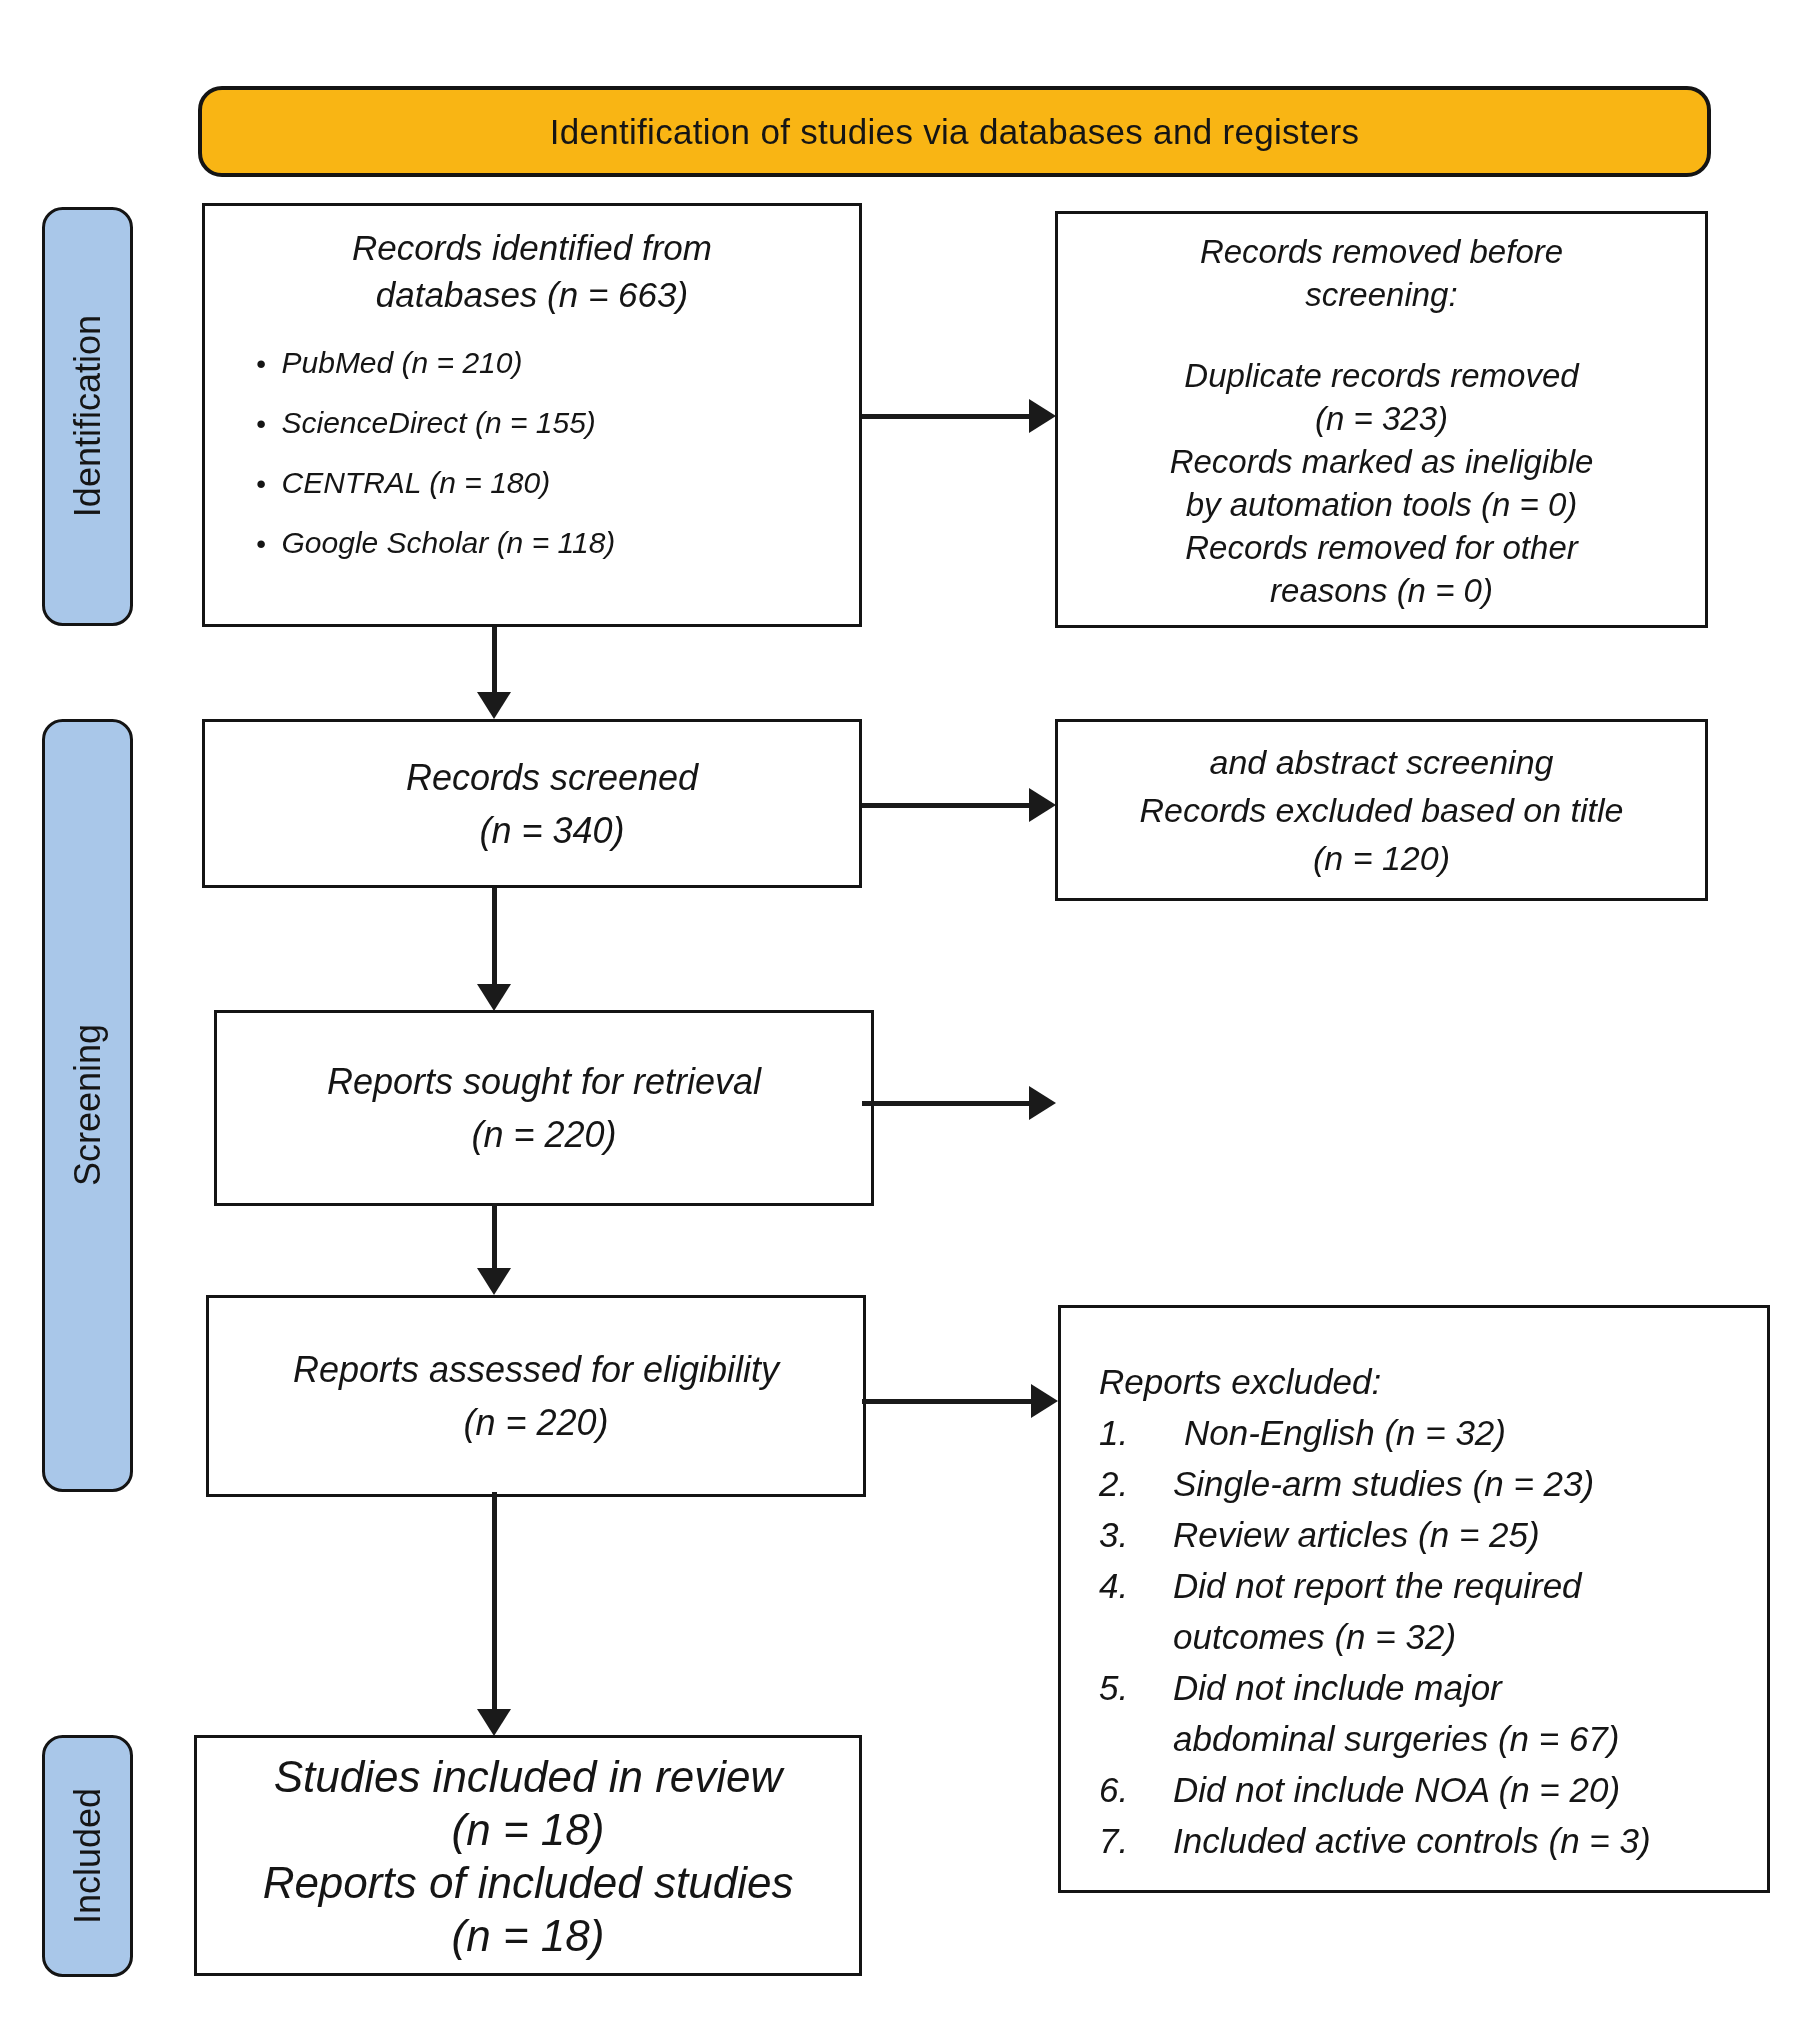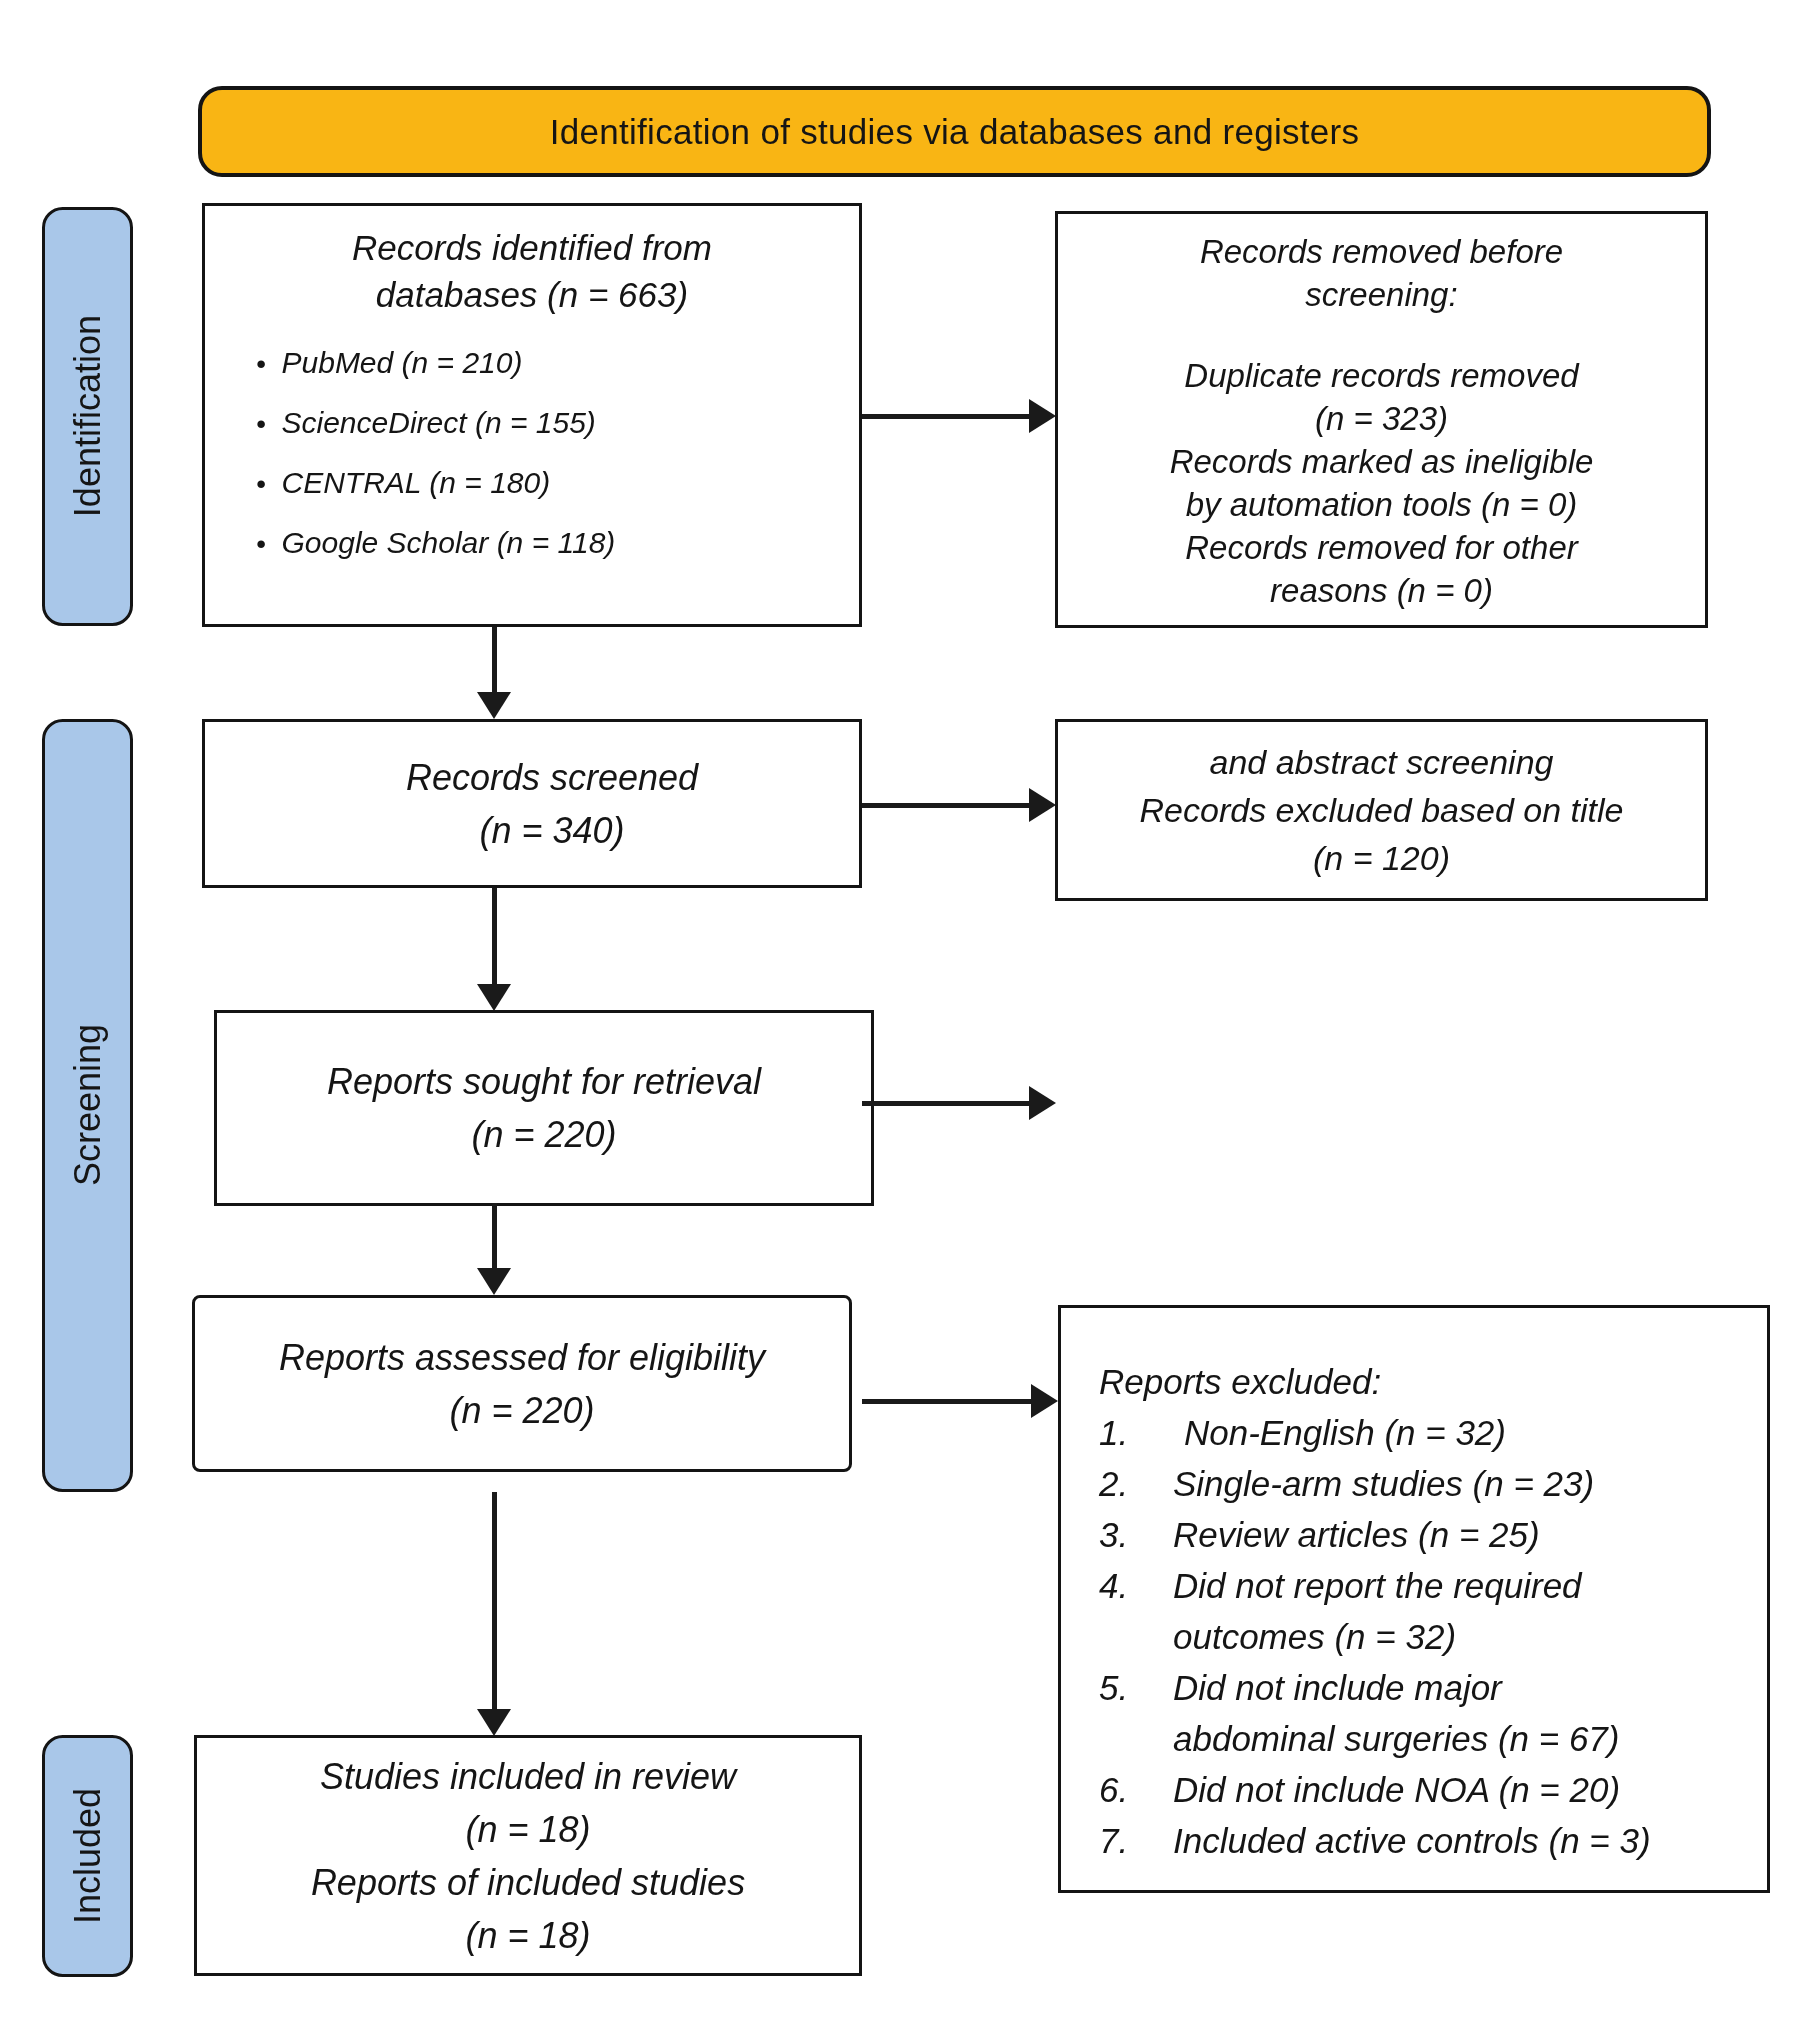--- a/index.html
+++ b/index.html
@@ -37,31 +37,31 @@
   #box-records-removed .ln{font-size:33px;line-height:43px;}
   .r1-gap{height:38px;flex:none;}
 
   #box-records-screened{left:202px;top:719px;width:660px;height:169px;padding-left:40px;}
   #box-records-screened .ln,#box-reports-sought .ln,#box-reports-assessed .ln{font-size:36px;line-height:53px;}
   #box-records-excluded{left:1055px;top:719px;width:653px;height:182px;}
   #box-records-excluded .ln{font-size:34px;line-height:48px;}
   #box-reports-sought{left:214px;top:1010px;width:660px;height:196px;}
   #box-reports-not-retrieved{left:1055px;top:1014px;width:653px;height:178px;}
   #box-reports-not-retrieved .ln{font-size:35px;line-height:52px;}
-  #box-reports-assessed{left:192px;top:1295px;width:660px;height:177px;border-radius:8px;}
+  #box-reports-assessed{left:206px;top:1295px;width:660px;height:202px;}
 
   #box-reports-excluded{left:1058px;top:1305px;width:712px;height:588px;padding:48px 14.5px 0 38px;box-sizing:border-box;}
   #box-reports-excluded .heading{font-size:35px;line-height:51px;}
   .excl-item{display:flex;align-items:flex-start;}
   .excl-num{width:74px;flex:none;font-size:35px;line-height:51px;}
   .excl-lines .ln{font-size:35px;line-height:51px;}
   .excl-item.item-1 .excl-lines{padding-left:11px;}
 
   #box-studies-included{left:194px;top:1735px;width:668px;height:241px;}
-  #box-studies-included .ln{font-size:36px;line-height:53px;}
+  #box-studies-included .ln{font-size:44px;line-height:53px;}
 
   
   .arrow{position:absolute;}
   .vline{position:absolute;left:14.5px;top:0;width:5.4px;background:#1a1a1a;}
   .vhead{position:absolute;left:0;width:0;height:0;border-left:17px solid transparent;
     border-right:17px solid transparent;border-top:27px solid #1a1a1a;}
   .hline{position:absolute;top:14.5px;left:0;height:5.4px;background:#1a1a1a;}
   .hhead{position:absolute;top:0;width:0;height:0;border-top:17px solid transparent;
     border-bottom:17px solid transparent;border-left:27px solid #1a1a1a;}
 

